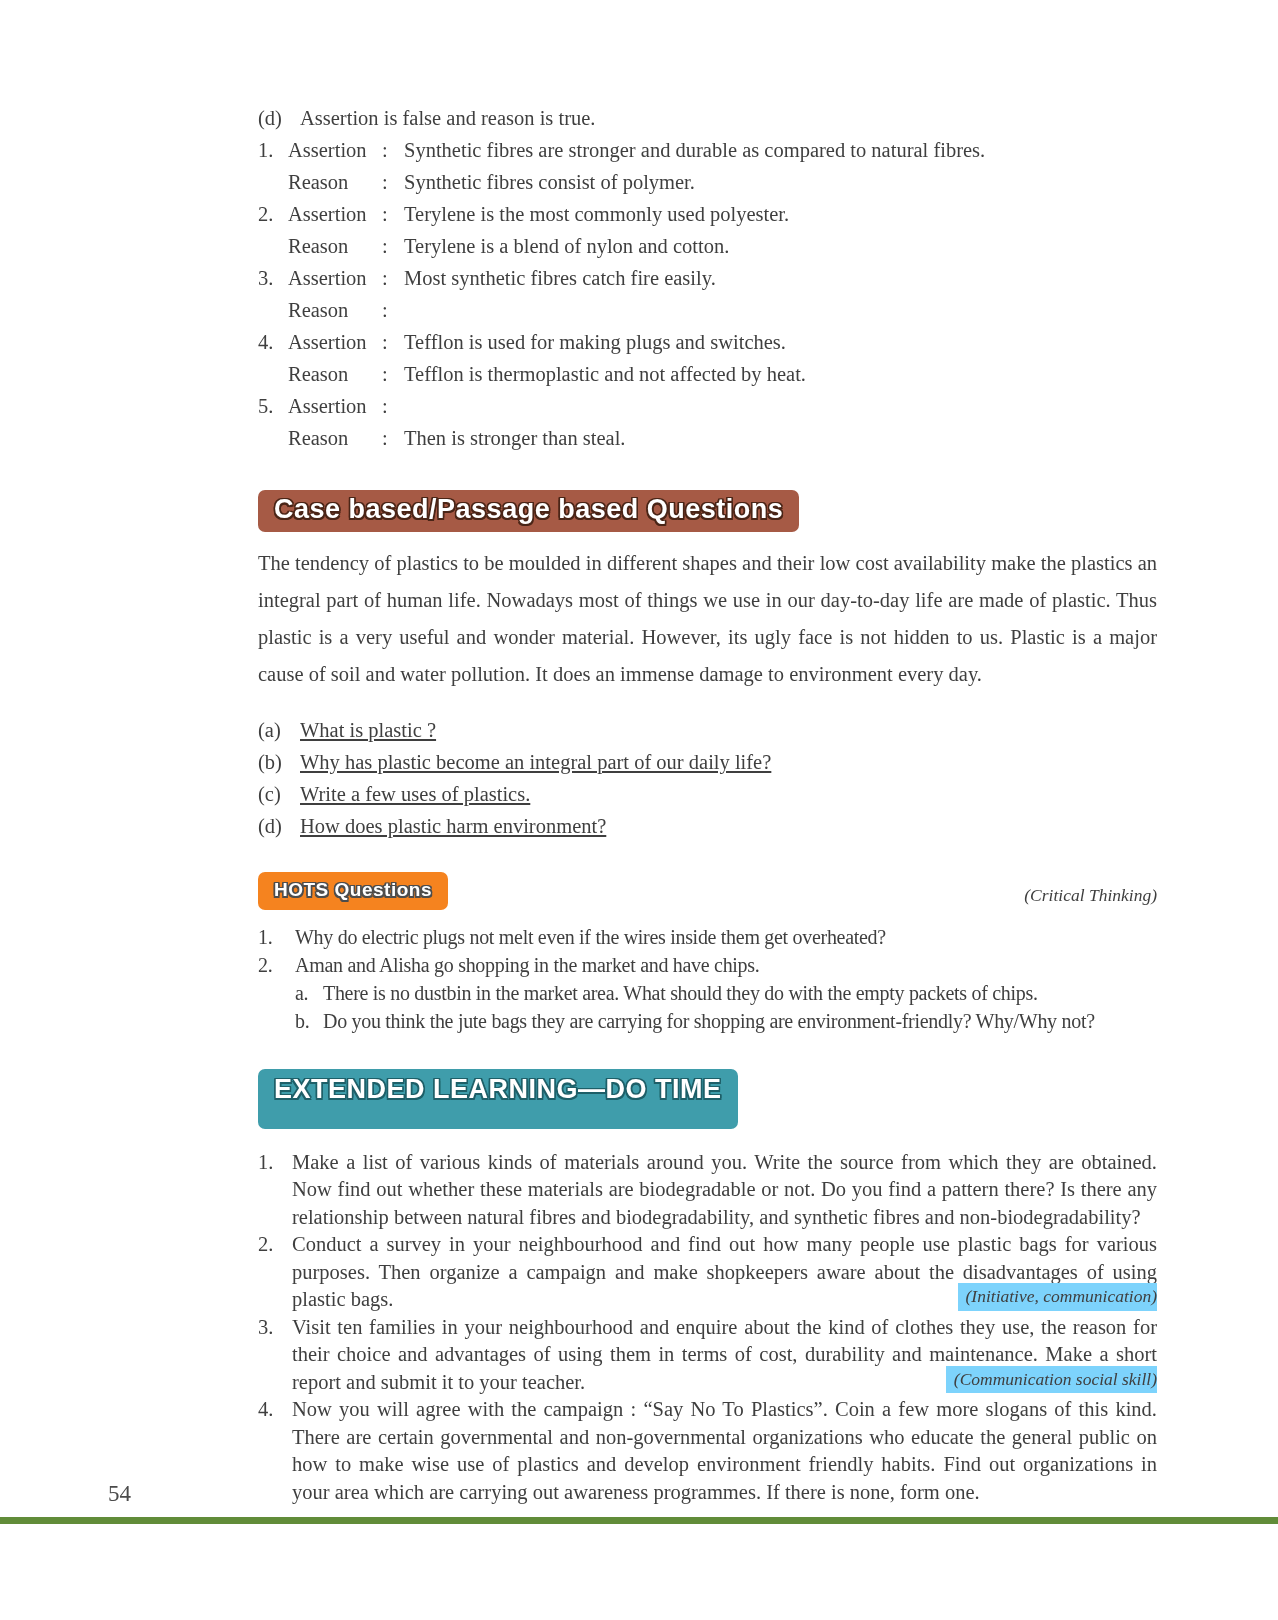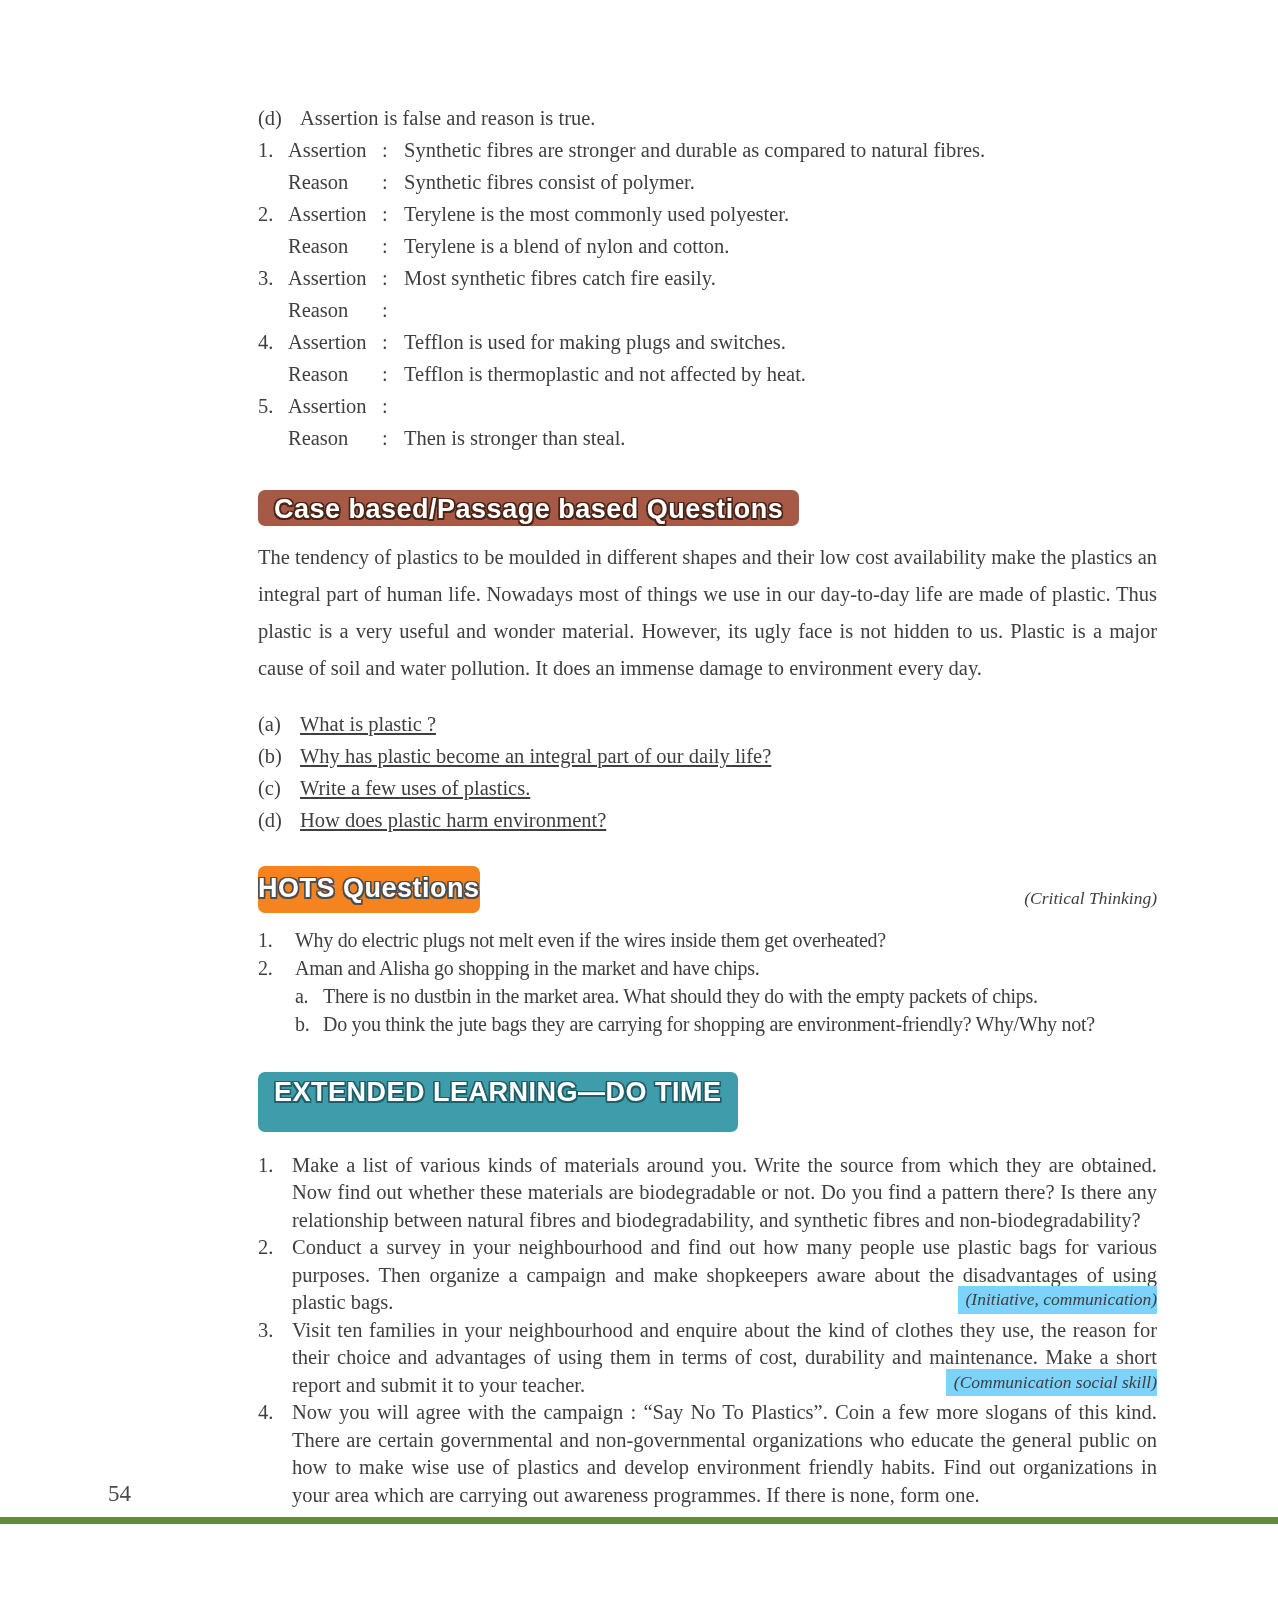--- a/index.html
+++ b/index.html
@@ -16,26 +16,26 @@
   .arow .alabel{width:94px;flex:none;}
   .arow .acolon{width:22px;flex:none;}
   .arow .atext{flex:1;}
 
   
   .banner{
     display:inline-block;color:#fff;font-family:"Liberation Sans", sans-serif;
     font-weight:bold;border-radius:7px;letter-spacing:.5px;
   }
   .banner.case{
-    background:#a65a45;font-size:27px;padding:4px 16px 1px;margin-top:36px;
+    background:#a65a45;font-size:27px;padding:4px 16px 7px;margin-top:36px;
     text-shadow:-1.5px -1.5px 0 #4a2517,1.5px -1.5px 0 #4a2517,-1.5px 1.5px 0 #4a2517,
       1.5px 1.5px 0 #4a2517,-1.5px 0 0 #4a2517,1.5px 0 0 #4a2517,0 -1.5px 0 #4a2517,0 1.5px 0 #4a2517;
   }
   .banner.hots{
-    background:#f5831f;font-size:27px;padding:7px 0 9px;
+    background:#f5831f;font-size:19px;padding:7px 16px 9px;
     text-shadow:-1.5px -1.5px 0 #4d4d4d,1.5px -1.5px 0 #4d4d4d,-1.5px 1.5px 0 #4d4d4d,
       1.5px 1.5px 0 #4d4d4d,-1.5px 0 0 #4d4d4d,1.5px 0 0 #4d4d4d,0 -1.5px 0 #4d4d4d,0 1.5px 0 #4d4d4d;
   }
   .banner.ext{
     background:#3f9dab;font-size:27px;padding:5px 16px 24px;margin-top:34px;
     text-shadow:-1.5px -1.5px 0 #1e5f68,1.5px -1.5px 0 #1e5f68,-1.5px 1.5px 0 #1e5f68,
       1.5px 1.5px 0 #1e5f68,-1.5px 0 0 #1e5f68,1.5px 0 0 #1e5f68,0 -1.5px 0 #1e5f68,0 1.5px 0 #1e5f68;
   }
   .banner-row{display:flex;justify-content:space-between;align-items:flex-end;margin-top:30px;}
 

